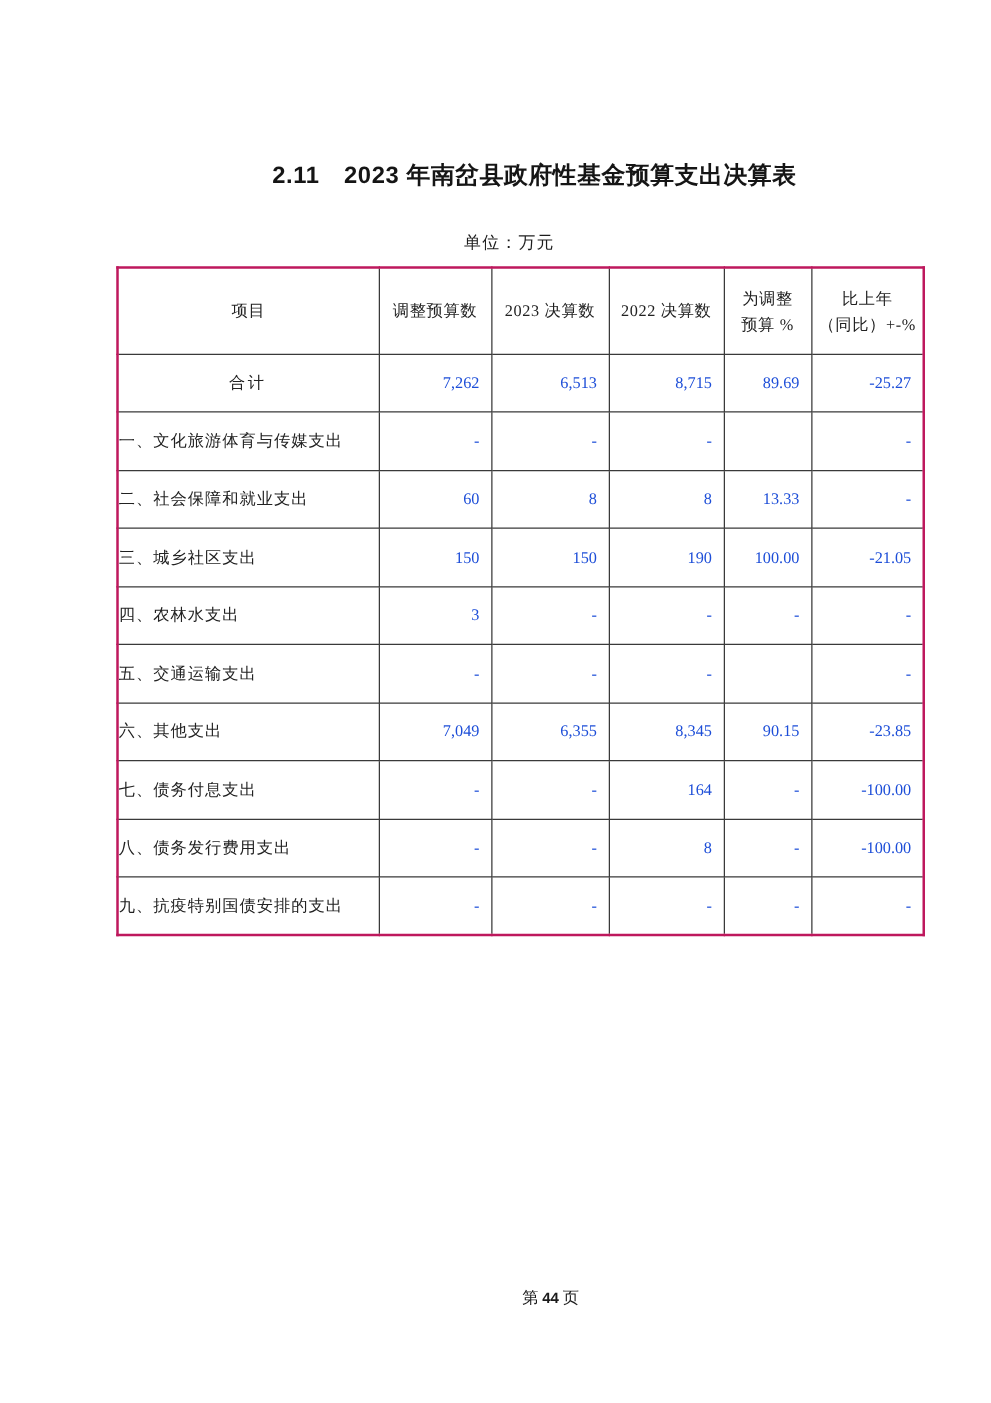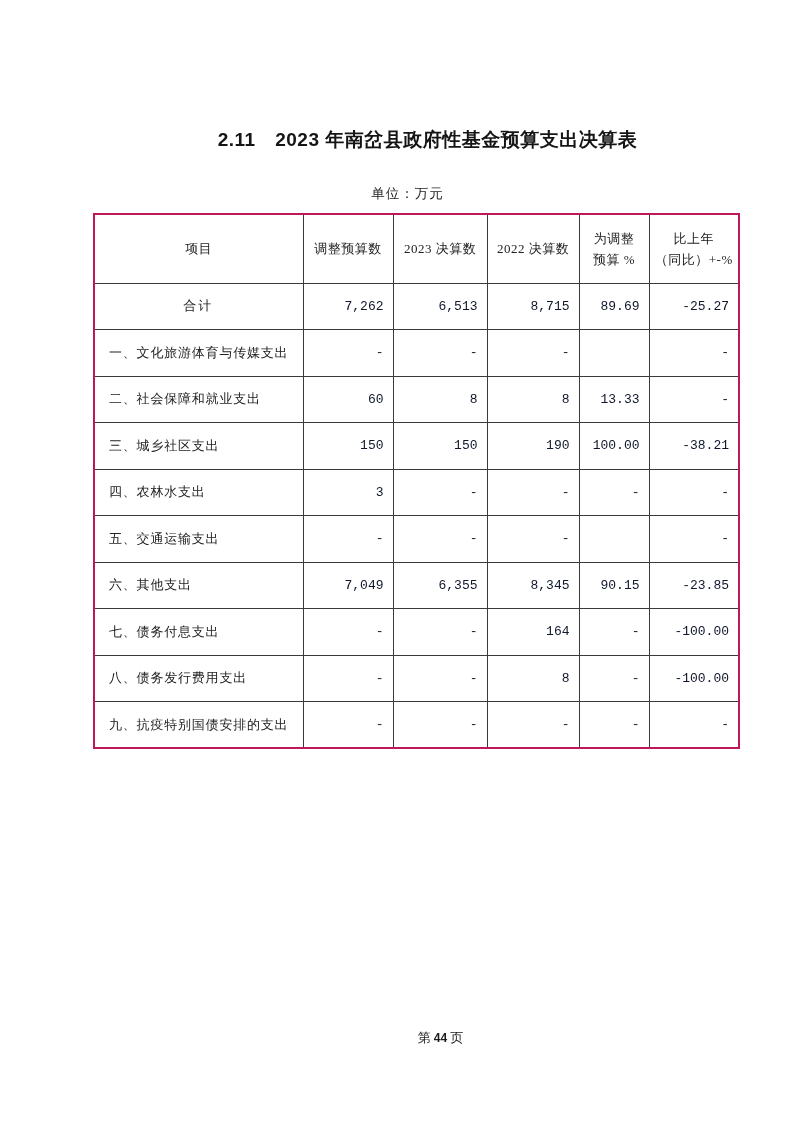--- a/index.html
+++ b/index.html
@@ -60,36 +60,36 @@
   .budget-table th {
     font-weight: normal;
     font-size: 13px;
     text-align: center;
     color: #222;
     letter-spacing: 0.5px;
     line-height: 21px;
   }
   .budget-table td.item {
     text-align: left;
-    padding-left: 14px;
+    padding-left: 0;
     font-size: 13px;
     letter-spacing: 0.8px;
     color: #222;
   }
   .budget-table tbody tr.total td.item {
     text-align: center;
     padding-left: 0;
     letter-spacing: 2px;
   }
   .budget-table td.num {
     text-align: right;
     padding-right: 9px;
     font-size: 13px;
-    font-family: Liberation Mono, monospace;
-    color: #0f172a;
+    font-family: Liberation Serif, serif;
+    color: #1d4ed8;
   }
   .page-footer {
     position: absolute;
     left: 0;
     top: 1029px;
     width: 793px;
     text-align: center;
     font-size: 13px;
     color: #1c1c1c;
     margin-left: 44px;
@@ -157,21 +157,21 @@
       <td class="num">8</td>
       <td class="num">13.33</td>
       <td class="num">-</td>
     </tr>
     <tr>
       <td class="item">三、城乡社区支出</td>
       <td class="num">150</td>
       <td class="num">150</td>
       <td class="num">190</td>
       <td class="num">100.00</td>
-      <td class="num">-38.21</td>
+      <td class="num">-21.05</td>
     </tr>
     <tr>
       <td class="item">四、农林水支出</td>
       <td class="num">3</td>
       <td class="num">-</td>
       <td class="num">-</td>
       <td class="num">-</td>
       <td class="num">-</td>
     </tr>
     <tr>

